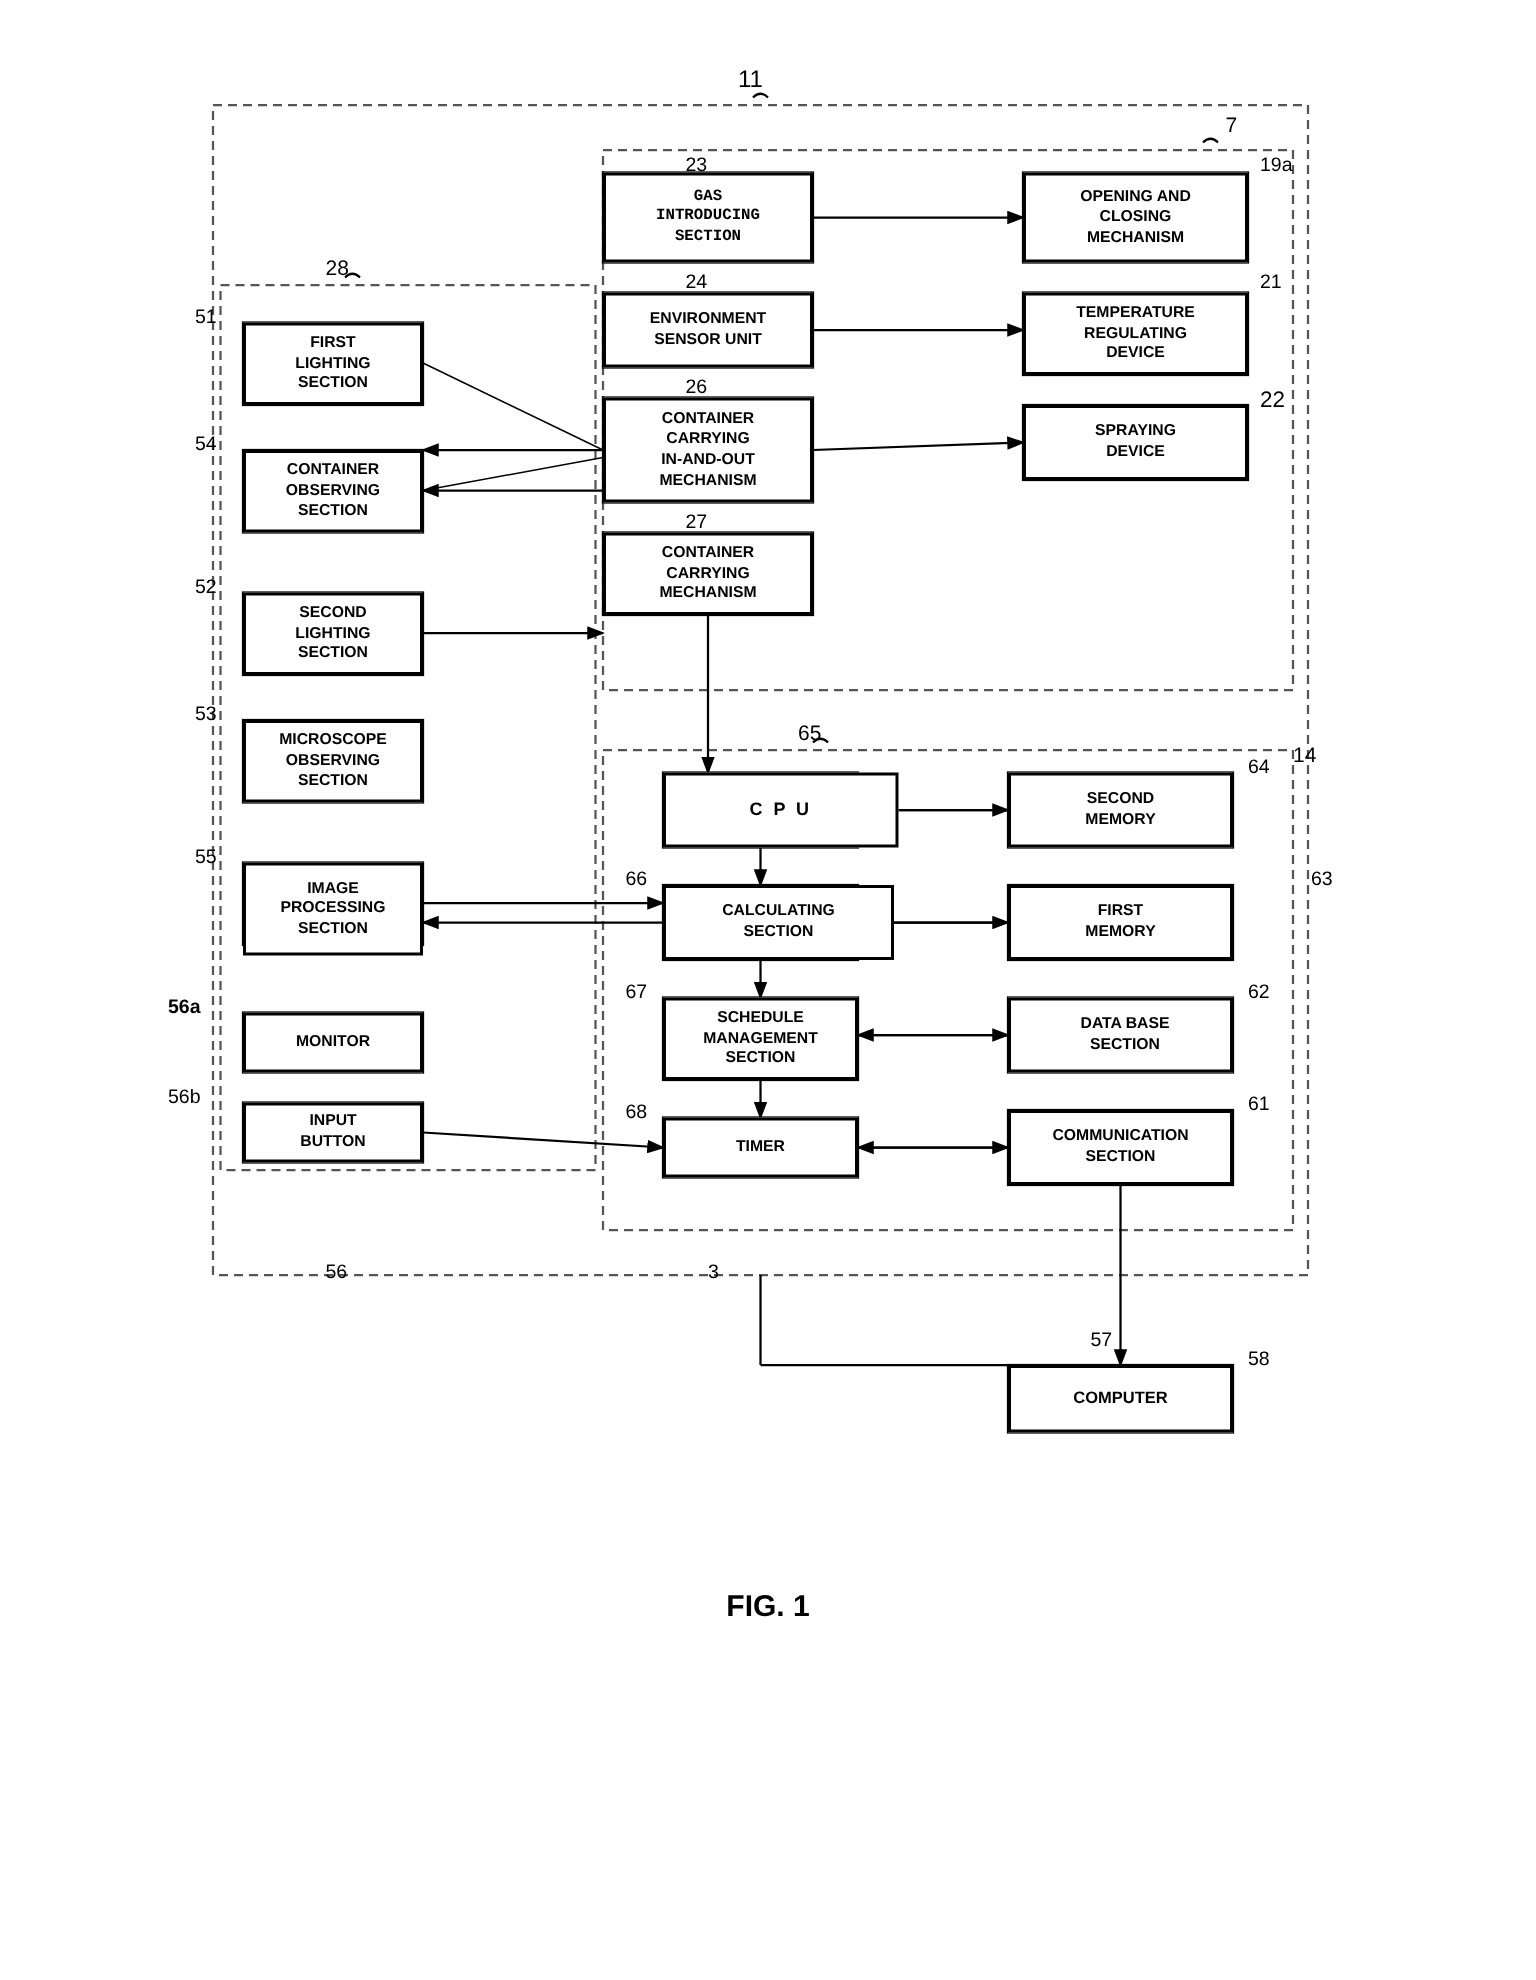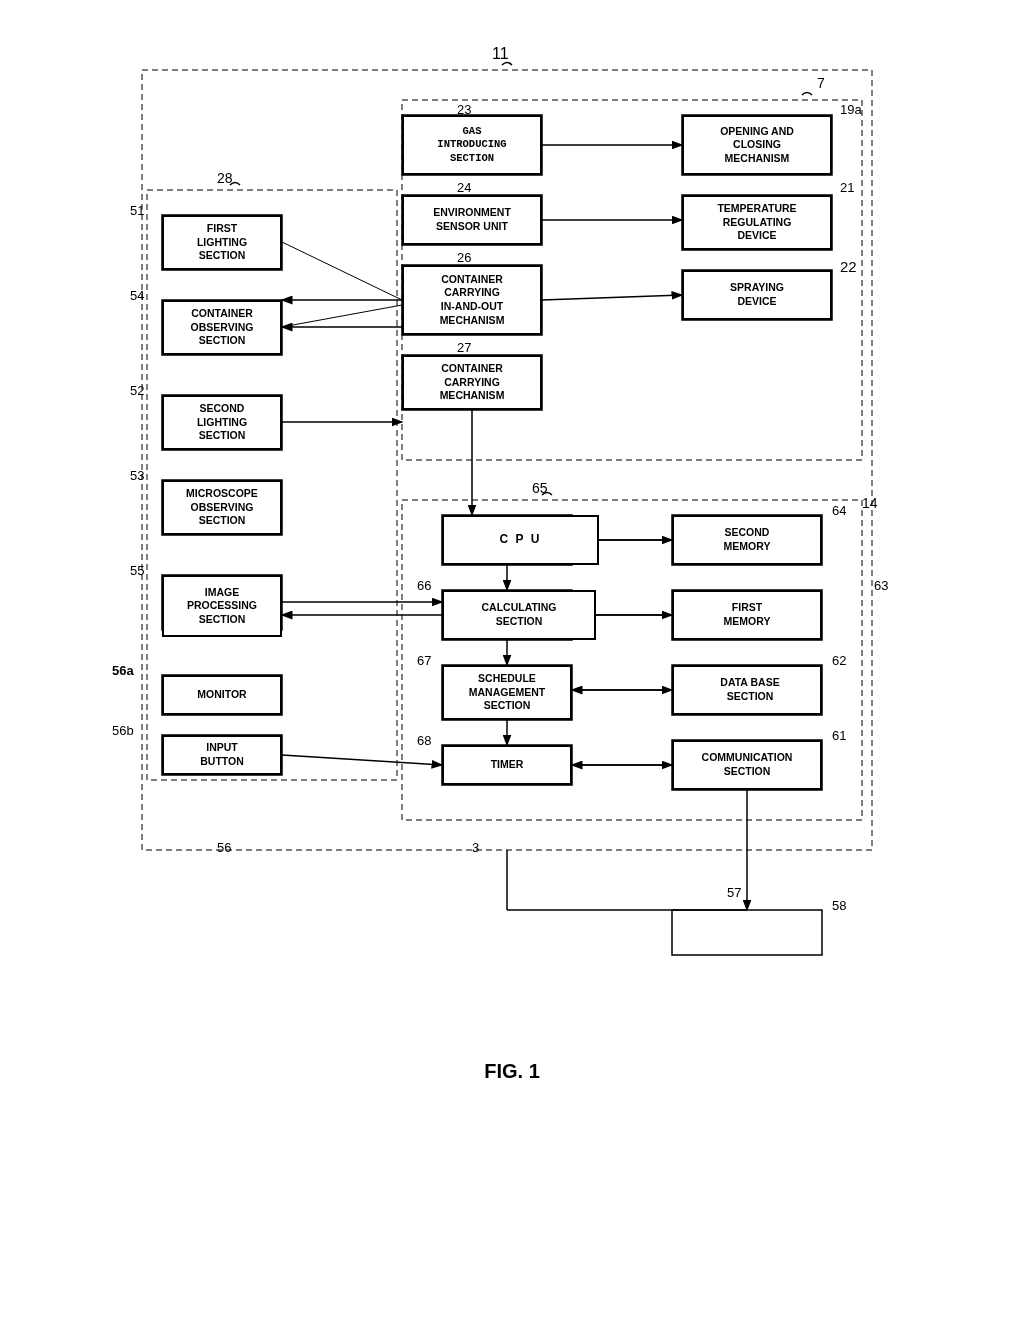--- a/index.html
+++ b/index.html
@@ -367,17 +367,20 @@
     <div class="box" style="left:610px;top:625px;width:150px;height:50px;font-size:10.5px;padding-left:10px;">
       <span style="white-space:pre-line;text-align:center;">DATA BASE
 SECTION</span>
     </div>
 
     <div class="box" style="left:610px;top:700px;width:150px;height:50px;font-size:10.5px;">
       <span style="white-space:pre-line;text-align:center;">COMMUNICATION
 SECTION</span>
     </div>
 
+    <div class="box" style="left:610px;top:870px;width:150px;height:45px;font-size:11px;">
+      <span style="white-space:pre-line;text-align:center;">COMPUTER</span>
+    </div>
 
   </div>
 
   <div class="fig-label" style="margin-top:-30px;">FIG. 1</div>
 </div>
 
 </body></html>

